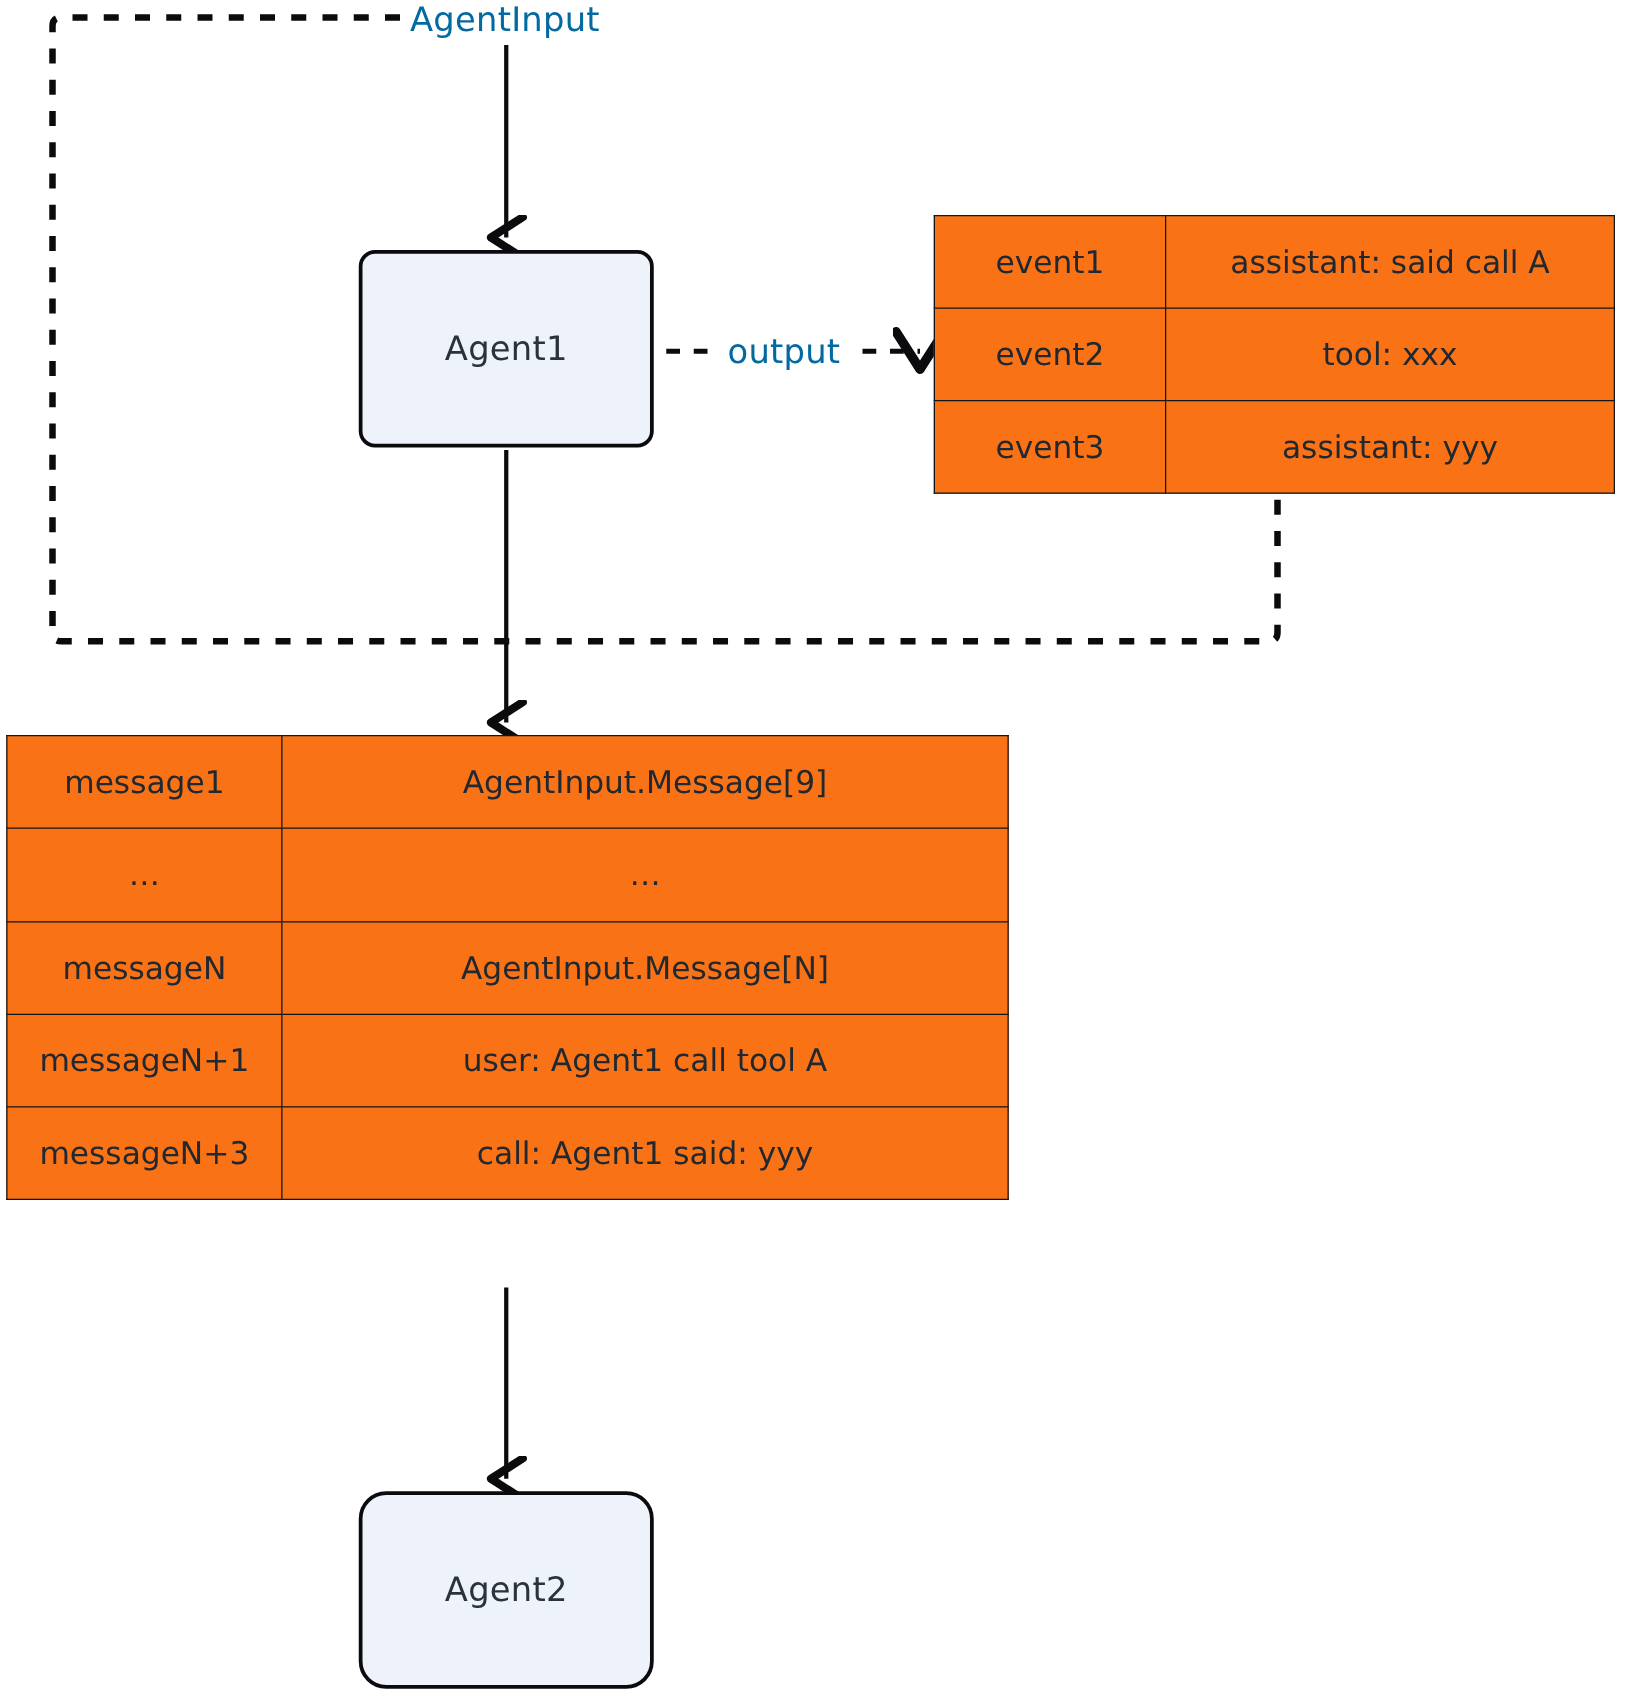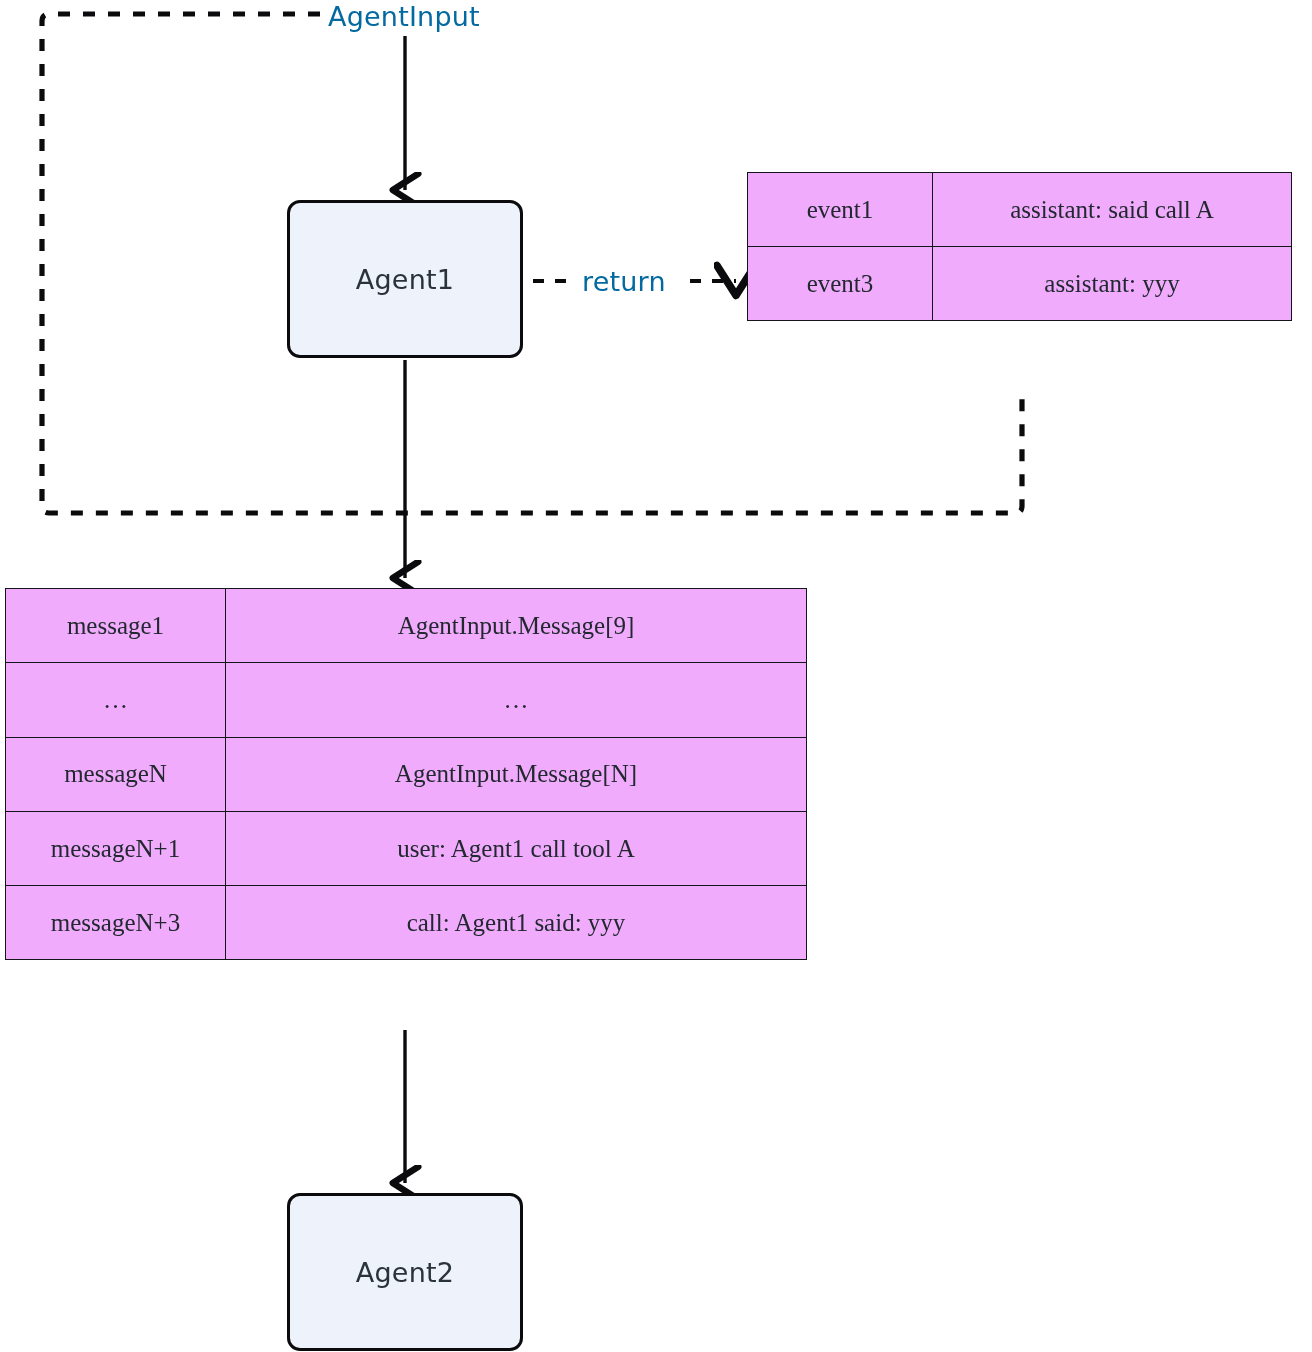--- a/index.html
+++ b/index.html
@@ -35,30 +35,29 @@
     border-radius: 13px;
     display: flex;
     align-items: center;
     justify-content: center;
     color: #2a323c;
     font-size: 27px;
     letter-spacing: 0.2px;
     text-align: center;
   }
   #agent1-node { left: 287px; top: 200px; width: 236px; height: 158px; }
-  #agent2-node { left: 287px; top: 1193px; width: 236px; height: 158px; }
+  #agent2-node { left: 287px; top: 1193px; width: 236px; height: 158px; border-radius: 22px; }
 
   
   .data-table {
     position: absolute;
     box-sizing: border-box;
     border-collapse: collapse;
-    background: #f0abfc;
+    background: #f97316;
     table-layout: fixed;
-    font-family: Liberation Serif, serif;
   }
   .data-table td {
     border: 1.6px solid #12151a;
     text-align: center;
     vertical-align: middle;
     color: #22282f;
     font-size: 25px;
     padding: 0 6px;
     overflow: hidden;
     white-space: nowrap;
@@ -124,27 +123,31 @@
   <div id="agent1-node" class="agent-node">
     <span>Agent1</span>
   </div>
 
   <div id="agent2-node" class="agent-node">
     <span>Agent2</span>
   </div>
 
   <div id="agent-input-label" class="edge-label">AgentInput</div>
 
-  <div id="output-label" class="edge-label">return</div>
+  <div id="output-label" class="edge-label">output</div>
 
   <table id="event-table" class="data-table">
     <tbody>
       <tr>
         <td class="key-cell">event1</td>
         <td class="value-cell">assistant: said call A</td>
+      </tr>
+      <tr>
+        <td class="key-cell">event2</td>
+        <td class="value-cell">tool: xxx</td>
       </tr>
       <tr>
         <td class="key-cell">event3</td>
         <td class="value-cell">assistant: yyy</td>
       </tr>
     </tbody>
   </table>
 
   <table id="message-table" class="data-table">
     <tbody>

